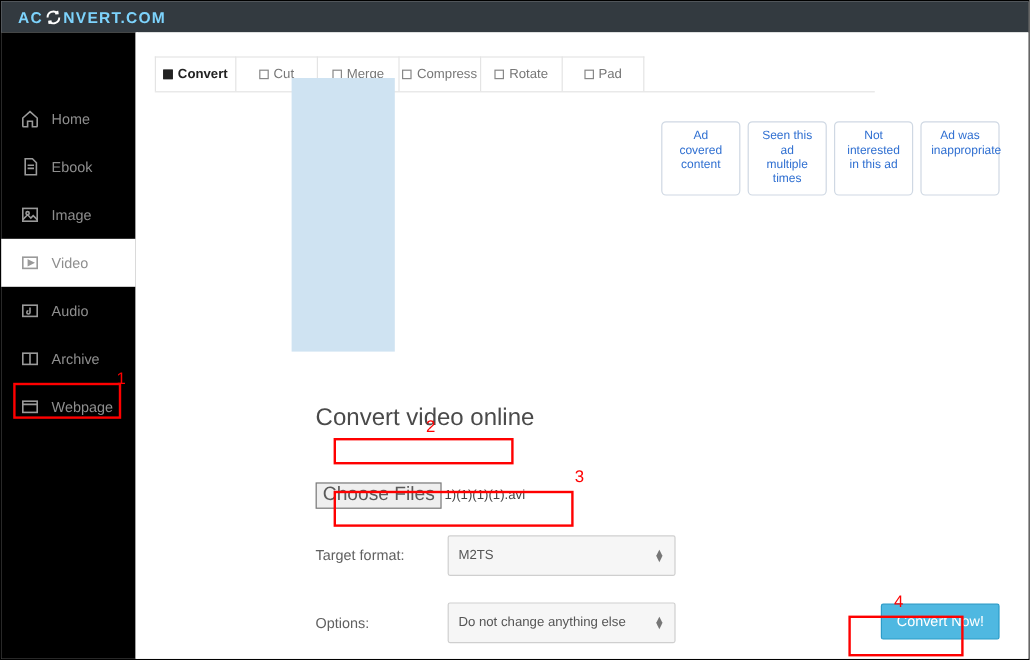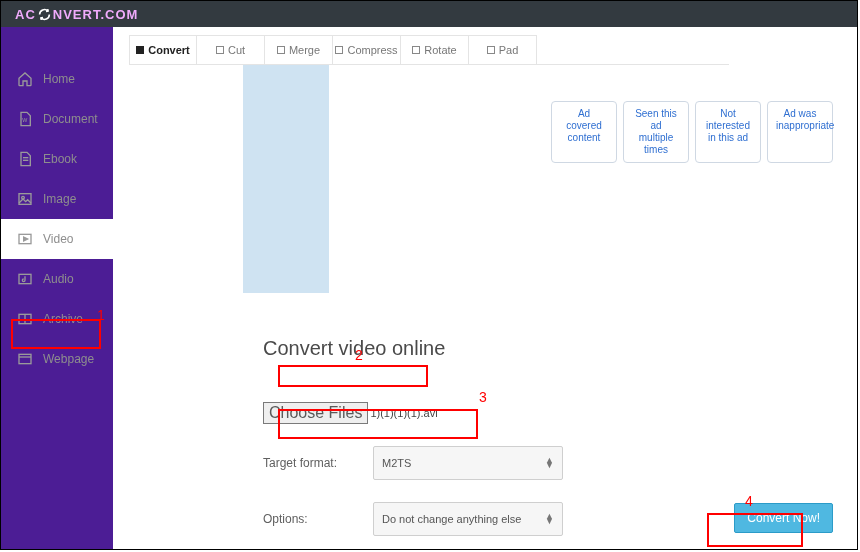--- a/index.html
+++ b/index.html
@@ -1,27 +1,27 @@
 <!DOCTYPE html>
 <html><head>
 <meta charset="utf-8">
 <style>
   * { box-sizing: border-box; margin: 0; padding: 0; }
   html, body { width: 860px; height: 552px; font-family: Arial, Helvetica, sans-serif; font-size: 13px; color: #5a5a5a; overflow: hidden; }
   .frame { width: 858px; height: 550px; border: 1px solid #000; margin: 0; position: relative; background: #fff; }
   .topbar { height: 26px; background: #333a40; display: flex; align-items: center; padding-left: 14px; }
-  .brand { color: #f0abfc; font-weight: bold; letter-spacing: 1px; font-size: 13px; display: flex; align-items: center; gap: 2px; }
+  .brand { color: #7dd3fc; font-weight: bold; letter-spacing: 1px; font-size: 13px; display: flex; align-items: center; gap: 2px; }
   .brand .logo-mid { display: inline-flex; align-items: center; }
   .body { display: flex; height: calc(100% - 26px); }
-  .sidebar { width: 112px; background: #4c1d95; padding-top: 32px; }
+  .sidebar { width: 112px; background: #000000; padding-top: 52px; }
   .side-item { display: flex; align-items: center; gap: 10px; padding: 12px 10px 12px 16px; color: #8e8e8e; font-size: 12px; cursor: pointer; position: relative; }
   .side-item .ico { width: 16px; height: 16px; display: inline-flex; align-items: center; justify-content: center; color: #9a9a9a; }
   .side-item.active { background: #fff; }
   .main { flex: 1; background: #fff; position: relative; }
-  .tabs { display: flex; align-items: stretch; height: 30px; border-bottom: 1px solid #e4e4e4; margin-left: 16px; margin-top: 8px; width: 600px; }
+  .tabs { display: flex; align-items: stretch; height: 30px; border-bottom: 1px solid #e4e4e4; margin-left: 16px; margin-top: 20px; width: 600px; }
   .tab { flex: 0 0 auto; width: 68px; display: flex; align-items: center; justify-content: center; gap: 4px; font-size: 11px; color: #777; border-right: 1px solid #e4e4e4; border-top: 1px solid #e4e4e4; cursor: pointer; }
   .tab:first-child { border-left: 1px solid #e4e4e4; }
   .tab.active { color: #222; font-weight: bold; }
   .tab .sq { width: 8px; height: 8px; border: 1px solid #888; display: inline-block; }
   .tab.active .sq { background: #222; border-color: #222; }
   .adstrip { position: absolute; left: 130px; top: 38px; width: 590px; height: 228px; }
   .adblock { position: absolute; left: 0; top: 0; width: 86px; height: 228px; background: #cfe3f2; }
   .adbtns { position: absolute; right: 0; top: 36px; display: flex; gap: 6px; }
   .adbtn { border: 1px solid #cfd8e3; border-radius: 4px; padding: 6px 8px; font-size: 10px; color: #2f6fd1; text-align: center; line-height: 1.2; cursor: pointer; background: #fff; width: 66px; }
   .content { position: absolute; left: 150px; top: 310px; width: 580px; }
@@ -68,29 +68,20 @@
             <svg width="16" height="16" viewBox="0 0 24 24" fill="none" stroke="currentColor" stroke-width="2">
               <path d="M3 11l9-8 9 8v10a1 1 0 0 1-1 1h-5v-7h-6v7H4a1 1 0 0 1-1-1z"></path>
             </svg>
           </span>
         <span>Home</span>
       </div>
       <div class="side-item">
         <span class="ico">
             <svg width="16" height="16" viewBox="0 0 24 24" fill="none" stroke="currentColor" stroke-width="2">
               <path d="M6 2h9l5 5v15H6z"></path>
-              <text x="8" y="17" font-size="8" stroke="none" fill="currentColor">W</text>
-            </svg>
-          </span>
-        <span>Document</span>
-      </div>
-      <div class="side-item">
-        <span class="ico">
-            <svg width="16" height="16" viewBox="0 0 24 24" fill="none" stroke="currentColor" stroke-width="2">
-              <path d="M6 2h9l5 5v15H6z"></path>
               <line x1="9" y1="10" x2="17" y2="10"></line>
               <line x1="9" y1="14" x2="17" y2="14"></line>
             </svg>
           </span>
         <span>Ebook</span>
       </div>
       <div class="side-item">
         <span class="ico">
             <svg width="16" height="16" viewBox="0 0 24 24" fill="none" stroke="currentColor" stroke-width="2">
               <rect x="3" y="4" width="18" height="16"></rect>

